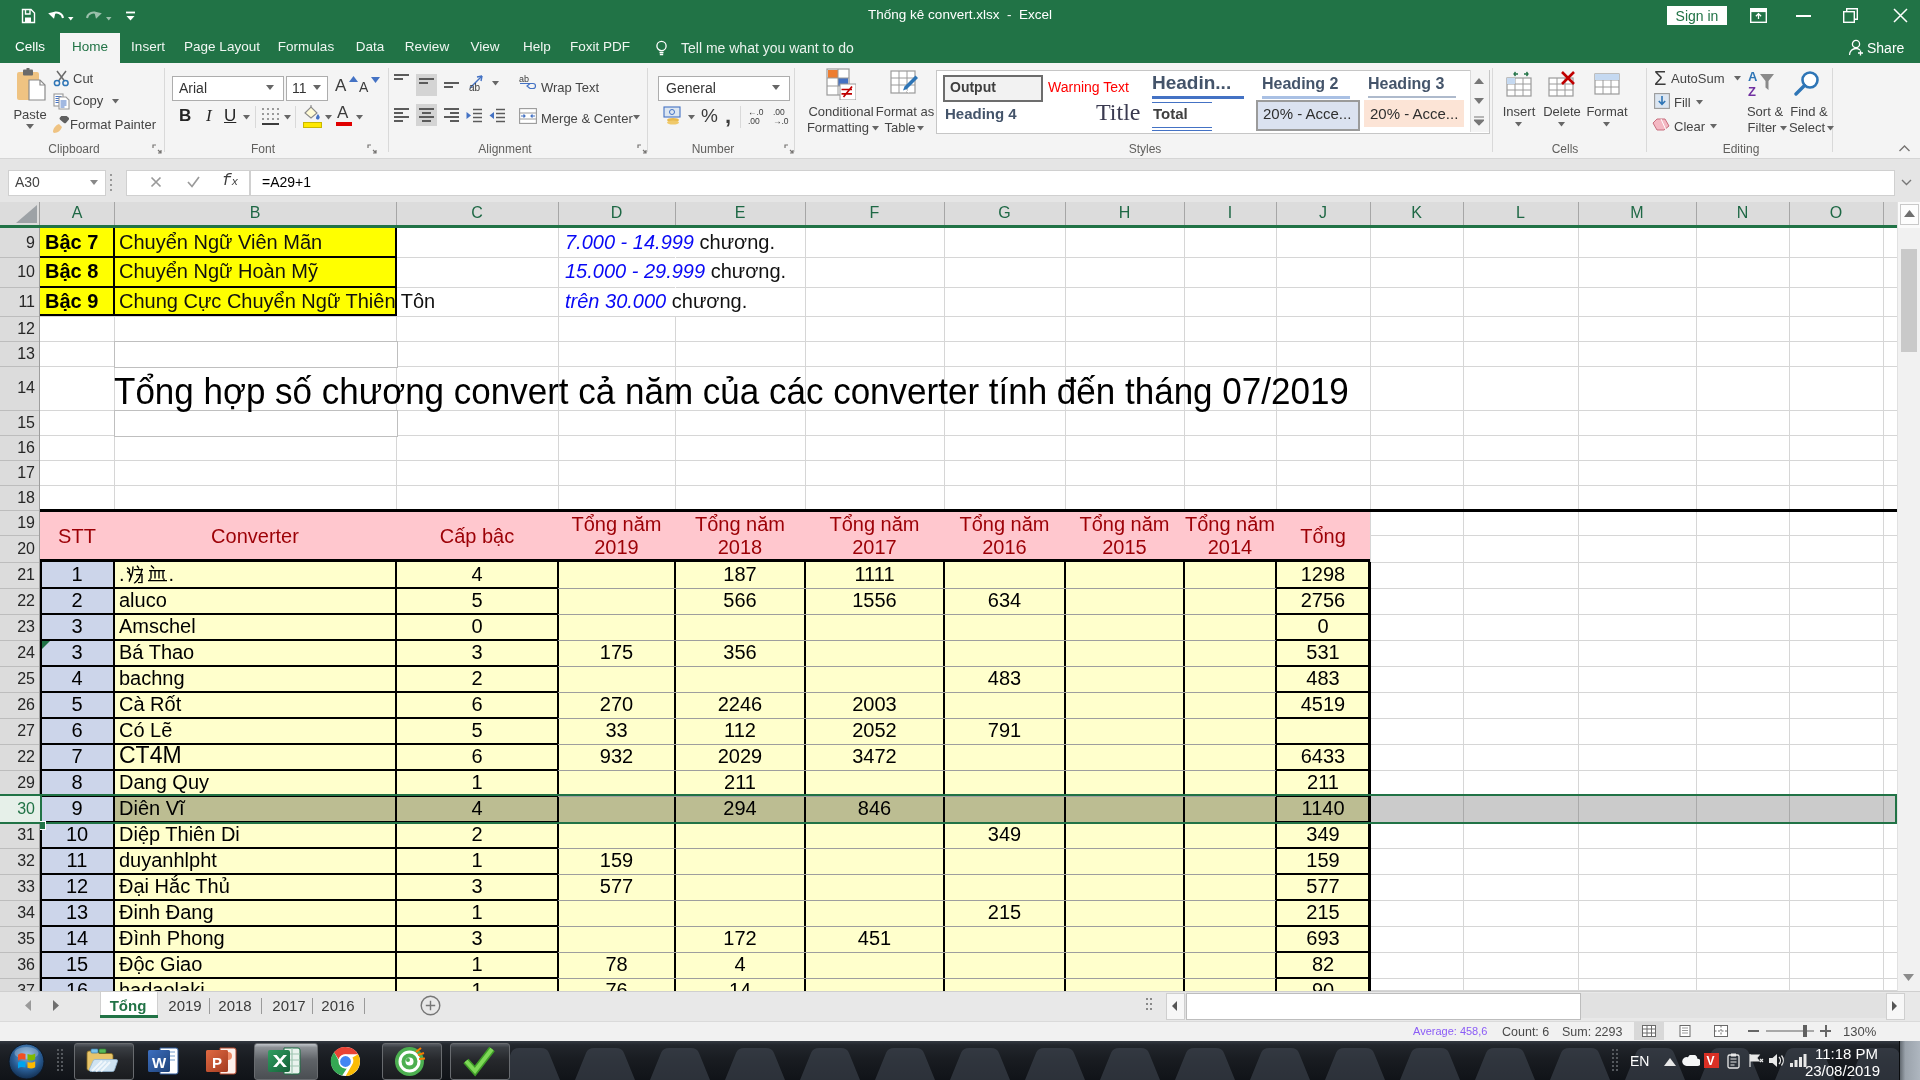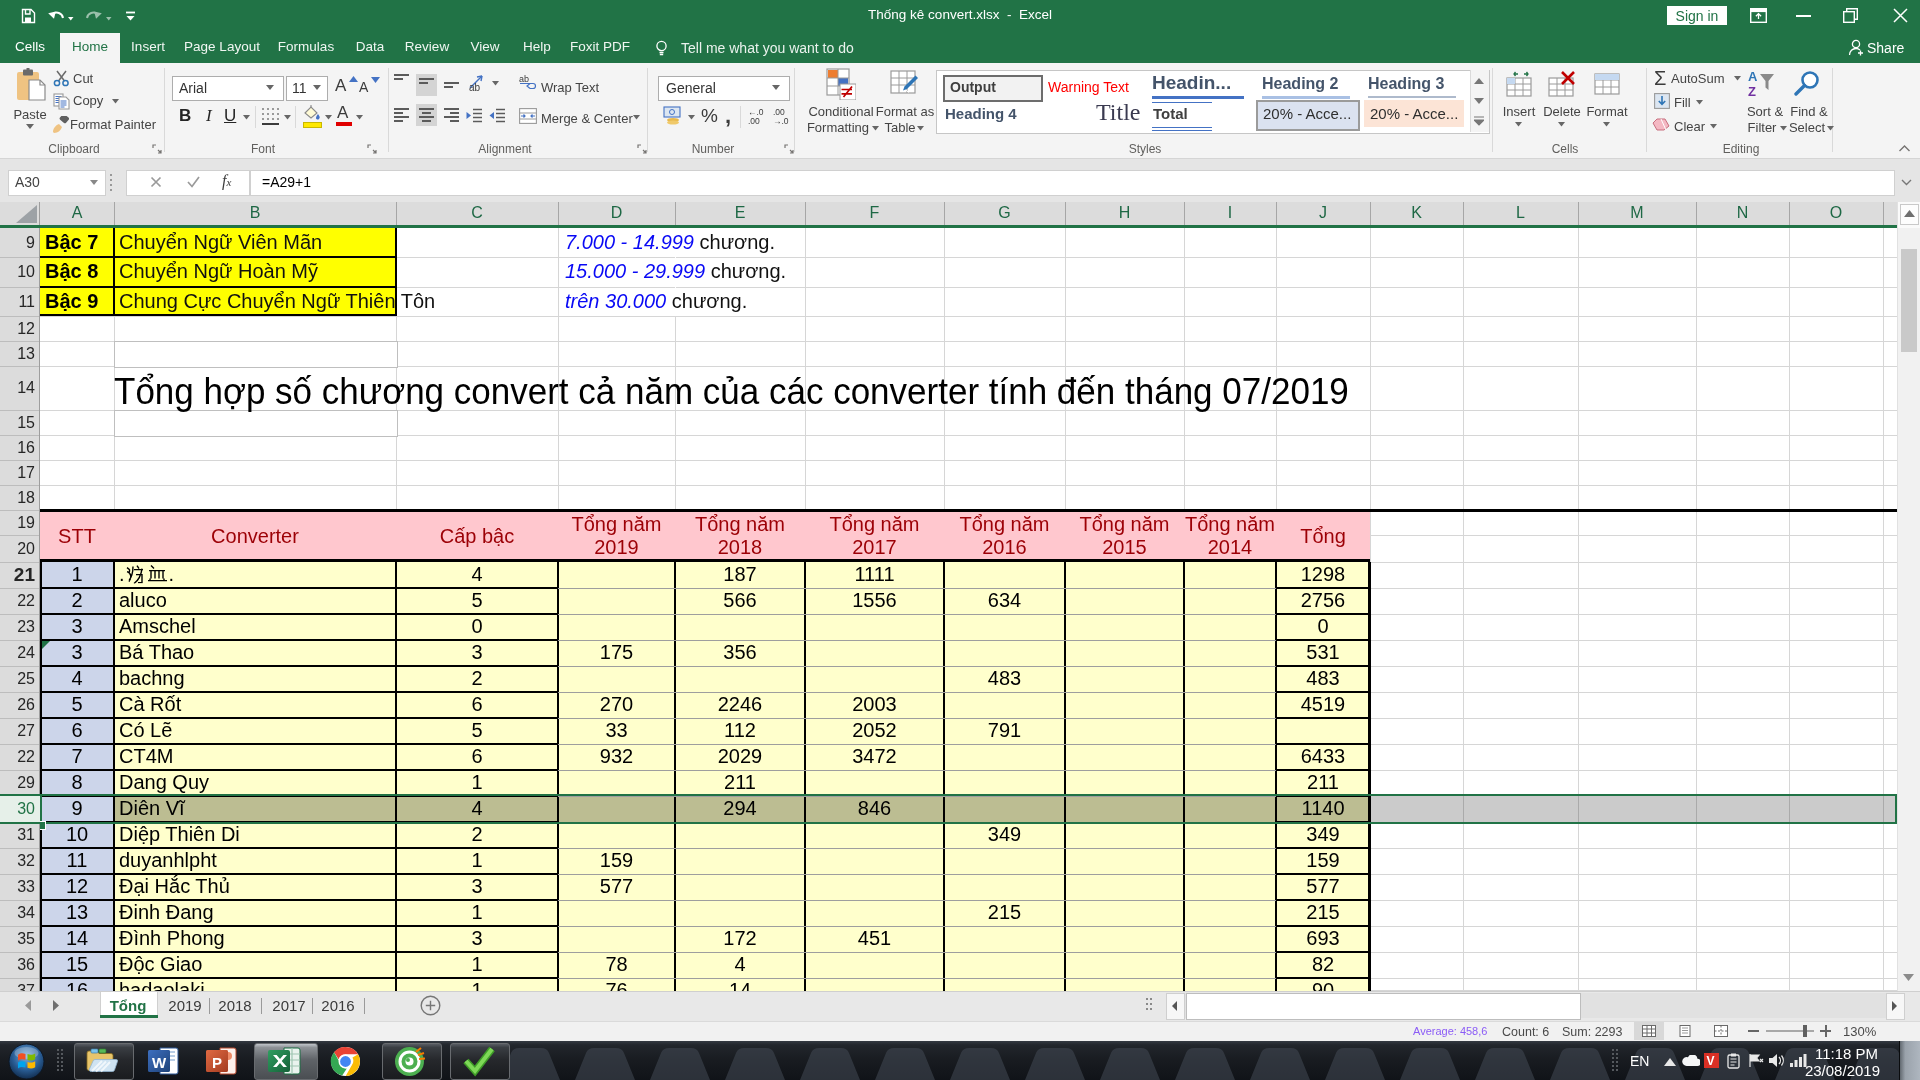--- a/index.html
+++ b/index.html
@@ -390,21 +390,21 @@
       <path d="M0 0 h8 l-4 5 z" fill="#888"></path>
     </svg>
 <div class="ab" style="left:110px;top:174px;width:2px;height:2px;background:#999;box-shadow:0 5px #999,0 10px #999,0 15px #999"></div>
 <div class="ab" style="left:126px;top:170px;width:122px;height:24px;background:#fff;border:1px solid #d0d0d0"></div>
 <svg class="ab" style="left:150px;top:176px" width="12" height="12" viewBox="0 0 12 12">
       <path d="M1.5 1.5 L10.5 10.5 M10.5 1.5 L1.5 10.5" stroke="#9a9a9a" stroke-width="1.7"></path>
     </svg>
 <svg class="ab" style="left:187px;top:176px" width="13" height="12" viewBox="0 0 13 12">
       <path d="M1 6 L5 10.5 L12 1" stroke="#9a9a9a" stroke-width="1.7" fill="none"></path>
     </svg>
-<div class="tx" style="left:222px;top:172px;color:#3d3d3d;font-size:16px;font-style:italic;font-family:Liberation Serif, serif;">f<span style="font-size:11px;">x</span></div>
+<div class="tx" style="left:222px;top:172px;color:#3d3d3d;font-size:16px;font-style:italic;font-family:Liberation Mono, monospace;">f<span style="font-size:11px;">x</span></div>
 <div class="ab" style="left:250px;top:170px;width:1643px;height:24px;background:#fff;border:1px solid #d0d0d0"></div>
 <div class="tx" style="left:262px;top:174px;color:#000;font-size:14px;">=A29+1</div>
 <svg class="ab" style="left:1901px;top:179px" width="11" height="7" viewBox="0 0 11 7">
       <path d="M1 1 L5.5 5.5 L10 1" stroke="#777" stroke-width="1.4" fill="none"></path>
     </svg>
 <div class="ab" style="left:0;top:202px;width:1897px;height:23px;background:#dcdcdc"></div>
 <div class="ab" style="left:0;top:225px;width:1897px;height:3px;background:#217346"></div>
 <svg class="ab" style="left:16px;top:205px" width="21" height="18" viewBox="0 0 21 18">
       <path d="M21 0 L21 18 L0 18 z" fill="#9da2a6"></path>
     </svg>
@@ -583,21 +583,21 @@
 <div class="tx" style="left:119px;top:731.0px;transform:translateY(-54%);color:#000;font-size:20px;">Có Lẽ</div>
 <div class="tx" style="left:477px;top:731.0px;transform:translate(-50%,-54%);color:#000;font-size:20px;">5</div>
 <div class="tx" style="left:616.5px;top:731.0px;transform:translate(-50%,-54%);color:#000;font-size:20px;">33</div>
 <div class="tx" style="left:740px;top:731.0px;transform:translate(-50%,-54%);color:#000;font-size:20px;">112</div>
 <div class="tx" style="left:874.5px;top:731.0px;transform:translate(-50%,-54%);color:#000;font-size:20px;">2052</div>
 <div class="tx" style="left:1004.5px;top:731.0px;transform:translate(-50%,-54%);color:#000;font-size:20px;">791</div>
 <div class="tx" style="left:1323px;top:731.0px;transform:translate(-50%,-54%);color:#000;font-size:20px;margin-top:28px;">2988</div>
 <div class="ab" style="left:40px;top:744px;width:74px;height:26px;background:#ccd5ea"></div>
 <div class="ab" style="left:114px;top:744px;width:1256px;height:26px;background:#ffffcc"></div>
 <div class="tx" style="left:77px;top:757.0px;transform:translate(-50%,-54%);color:#000;font-size:20px;">7</div>
-<div class="tx" style="left:119px;top:757.0px;transform:translateY(-54%);color:#000;font-size:20px;">CT4M</div>
+<div class="tx" style="left:119px;top:757.0px;transform:translateY(-54%);color:#000;font-size:23px;">CT4M</div>
 <div class="tx" style="left:477px;top:757.0px;transform:translate(-50%,-54%);color:#000;font-size:20px;">6</div>
 <div class="tx" style="left:616.5px;top:757.0px;transform:translate(-50%,-54%);color:#000;font-size:20px;">932</div>
 <div class="tx" style="left:740px;top:757.0px;transform:translate(-50%,-54%);color:#000;font-size:20px;">2029</div>
 <div class="tx" style="left:874.5px;top:757.0px;transform:translate(-50%,-54%);color:#000;font-size:20px;">3472</div>
 <div class="tx" style="left:1323px;top:757.0px;transform:translate(-50%,-54%);color:#000;font-size:20px;">6433</div>
 <div class="ab" style="left:40px;top:770px;width:74px;height:26px;background:#ccd5ea"></div>
 <div class="ab" style="left:114px;top:770px;width:1256px;height:26px;background:#ffffcc"></div>
 <div class="tx" style="left:77px;top:783.0px;transform:translate(-50%,-54%);color:#000;font-size:20px;">8</div>
 <div class="tx" style="left:119px;top:783.0px;transform:translateY(-54%);color:#000;font-size:20px;">Dang Quy</div>
 <div class="tx" style="left:477px;top:783.0px;transform:translate(-50%,-54%);color:#000;font-size:20px;">1</div>
@@ -757,21 +757,21 @@
 <div class="tx" style="left:35px;top:447.5px;transform:translate(-100%,-52%);color:#262626;font-size:16px;font-weight:normal;">16</div>
 <div class="ab" style="left:0;top:460px;width:39px;height:1px;background:#bdbdbd"></div>
 <div class="tx" style="left:35px;top:472.5px;transform:translate(-100%,-52%);color:#262626;font-size:16px;font-weight:normal;">17</div>
 <div class="ab" style="left:0;top:485px;width:39px;height:1px;background:#bdbdbd"></div>
 <div class="tx" style="left:35px;top:497.5px;transform:translate(-100%,-52%);color:#262626;font-size:16px;font-weight:normal;">18</div>
 <div class="ab" style="left:0;top:510px;width:39px;height:1px;background:#bdbdbd"></div>
 <div class="tx" style="left:35px;top:522.5px;transform:translate(-100%,-52%);color:#262626;font-size:16px;font-weight:normal;">19</div>
 <div class="ab" style="left:0;top:535px;width:39px;height:1px;background:#bdbdbd"></div>
 <div class="tx" style="left:35px;top:548.5px;transform:translate(-100%,-52%);color:#262626;font-size:16px;font-weight:normal;">20</div>
 <div class="ab" style="left:0;top:562px;width:39px;height:1px;background:#bdbdbd"></div>
-<div class="tx" style="left:35px;top:575.0px;transform:translate(-100%,-52%);color:#262626;font-size:19px;font-weight:bold;">21</div>
+<div class="tx" style="left:35px;top:575.0px;transform:translate(-100%,-52%);color:#262626;font-size:16px;font-weight:normal;">21</div>
 <div class="ab" style="left:0;top:588px;width:39px;height:1px;background:#bdbdbd"></div>
 <div class="tx" style="left:35px;top:601.0px;transform:translate(-100%,-52%);color:#262626;font-size:16px;font-weight:normal;">22</div>
 <div class="ab" style="left:0;top:614px;width:39px;height:1px;background:#bdbdbd"></div>
 <div class="tx" style="left:35px;top:627.0px;transform:translate(-100%,-52%);color:#262626;font-size:16px;font-weight:normal;">23</div>
 <div class="ab" style="left:0;top:640px;width:39px;height:1px;background:#bdbdbd"></div>
 <div class="tx" style="left:35px;top:653.0px;transform:translate(-100%,-52%);color:#262626;font-size:16px;font-weight:normal;">24</div>
 <div class="ab" style="left:0;top:666px;width:39px;height:1px;background:#bdbdbd"></div>
 <div class="tx" style="left:35px;top:679.0px;transform:translate(-100%,-52%);color:#262626;font-size:16px;font-weight:normal;">25</div>
 <div class="ab" style="left:0;top:692px;width:39px;height:1px;background:#bdbdbd"></div>
 <div class="tx" style="left:35px;top:705.0px;transform:translate(-100%,-52%);color:#262626;font-size:16px;font-weight:normal;">26</div>

